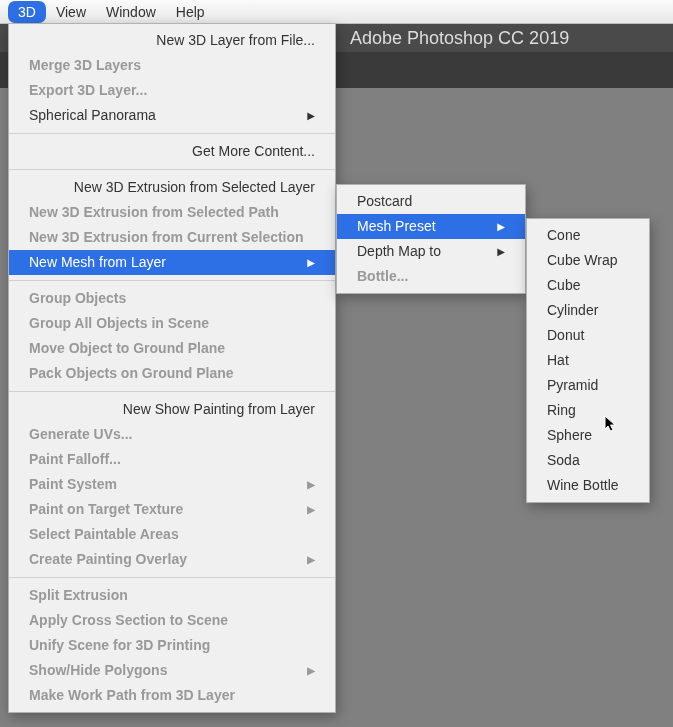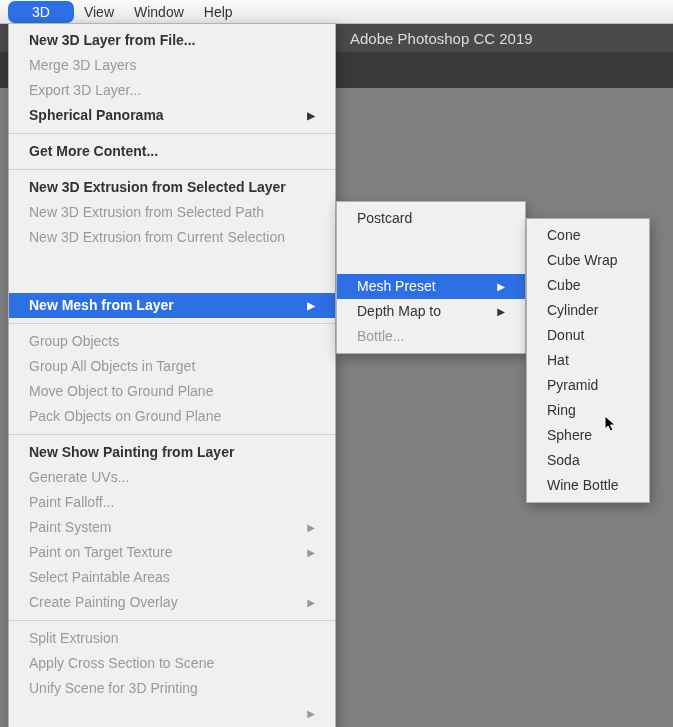--- a/index.html
+++ b/index.html
@@ -1,29 +1,29 @@
 <!DOCTYPE html>
 <html><head>
 <meta charset="utf-8">
 <style>
 * { margin:0; padding:0; box-sizing:border-box; font-family:-apple-system,"Helvetica Neue",Arial,sans-serif; }
 body { background:#808080; width:673px; height:727px; overflow:hidden; position:relative; font-size:14px; }
 .menubar { height:24px; background:linear-gradient(#fafafa,#e8e8e8); border-bottom:1px solid #c0c0c0; display:flex; align-items:center; padding:0 8px; }
 .menubar-item { padding:12px 10px; color:#333; cursor:default; }
-.menubar-item.active { background:#2d6fe4; color:#fff; border-radius:7px; padding:3px 24px; }
-.titlebar { height:28px; background:#4a4a4a; color:#ddd; display:flex; align-items:center; padding-left:350px; font-size:15px; }
+.menubar-item.active { background:#2d6fe4; color:#fff; border-radius:7px; padding:3px 10px; }
+.titlebar { height:28px; background:#4a4a4a; color:#ddd; display:flex; align-items:center; padding-left:350px; font-size:18px; }
 .darkband { height:36px; background:#3a3a3a; }
 .dropdown { position:absolute; top:24px; left:8px; width:328px; background:#f0f0f0; border:1px solid #b0b0b0; border-top:none; box-shadow:2px 4px 12px rgba(0,0,0,0.3); padding:4px 0; }
 .menu-item { padding:3px 20px 3px 20px; color:#333; display:flex; align-items:center; justify-content:space-between; cursor:default; font-size:14px; line-height:19px; }
-.menu-item.disabled { color:#999; }
-.menu-item.highlighted { background:#2d6fe4; color:#fff;margin-top:43px; }
-.menu-item.bold { font-weight:700; }
+.menu-item.disabled { color:#999;font-weight:bold; }
+.menu-item.highlighted { background:#2d6fe4; color:#fff; }
+.menu-item.bold { font-weight:400;justify-content:flex-end; }
 .menu-sep { height:1px; background:#d0d0d0; margin:5px 0; }
 .arrow { font-size:10px; margin-left:auto; padding-left:20px; }
-.submenu1 { position:absolute; top:201px; left:336px; width:190px; background:#f0f0f0; border:1px solid #b0b0b0; box-shadow:2px 4px 12px rgba(0,0,0,0.3); padding:4px 0; }
+.submenu1 { position:absolute; top:184px; left:336px; width:190px; background:#f0f0f0; border:1px solid #b0b0b0; box-shadow:2px 4px 12px rgba(0,0,0,0.3); padding:4px 0; }
 .submenu2 { position:absolute; top:218px; left:526px; width:124px; background:#f0f0f0; border:1px solid #b0b0b0; box-shadow:2px 4px 12px rgba(0,0,0,0.3); padding:4px 0; }
 .cursor { position:absolute; top:415px; left:604px; pointer-events:none; }
 </style>
 </head>
 <body>
 
 <div class="menubar">
   <span class="menubar-item active">3D</span>
   <span class="menubar-item">View</span>
   <span class="menubar-item">Window</span>
@@ -65,21 +65,21 @@
     </div>
     <div class="menu-item bold highlighted">
       <span>New Mesh from Layer</span>
       <span class="arrow">▶</span>
     </div>
     <div class="menu-sep"></div>
     <div class="menu-item disabled">
       <span>Group Objects</span>
     </div>
     <div class="menu-item disabled">
-      <span>Group All Objects in Target</span>
+      <span>Group All Objects in Scene</span>
     </div>
     <div class="menu-item disabled">
       <span>Move Object to Ground Plane</span>
     </div>
     <div class="menu-item disabled">
       <span>Pack Objects on Ground Plane</span>
     </div>
     <div class="menu-sep"></div>
     <div class="menu-item bold">
       <span>New Show Painting from Layer</span>
@@ -109,20 +109,21 @@
     <div class="menu-item disabled">
       <span>Split Extrusion</span>
     </div>
     <div class="menu-item disabled">
       <span>Apply Cross Section to Scene</span>
     </div>
     <div class="menu-item disabled">
       <span>Unify Scene for 3D Printing</span>
     </div>
     <div class="menu-item disabled">
+      <span>Show/Hide Polygons</span>
       <span class="arrow">▶</span>
     </div>
     <div class="menu-item disabled">
       <span>Make Work Path from 3D Layer</span>
     </div>
   </div>
 <div class="submenu1" id="submenu1">
     <div class="menu-item">
       <span>Postcard</span>
     </div>

